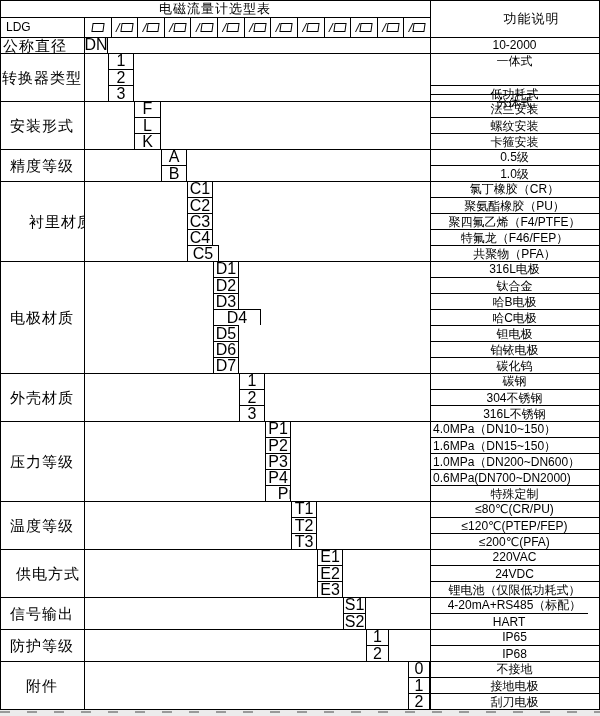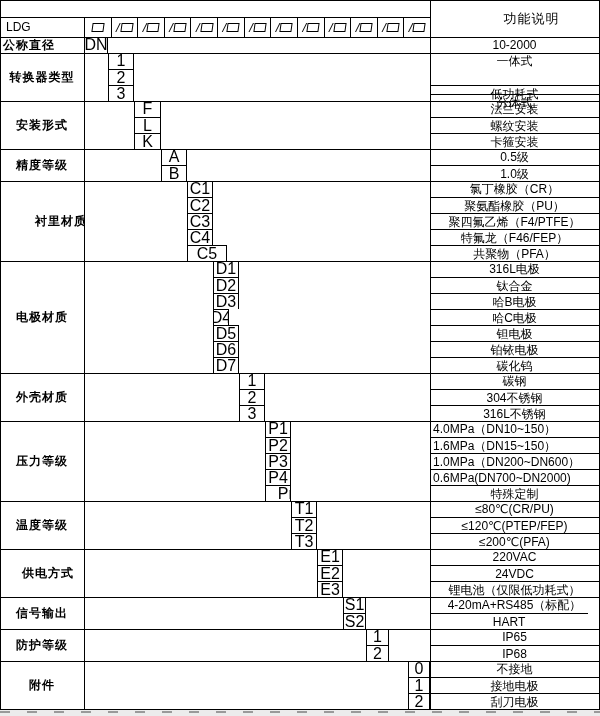--- a/index.html
+++ b/index.html
@@ -12,38 +12,39 @@
     position:absolute;box-sizing:border-box;display:flex;align-items:center;
     justify-content:center;font-size:12px;line-height:1;white-space:nowrap;overflow:hidden;
   }
   .cell.left{justify-content:flex-start;padding-left:3px;}
   .hline,.vline{position:absolute;background:#000;}
   .hline{height:1px;}
   .vline{width:1px;}
   .title-cell{font-size:13px;letter-spacing:1px;}
   .fn-cell{font-size:13px;letter-spacing:1px;}
   .code-cell{font-size:16px;}
-  .label-cell{font-size:12px;letter-spacing:1px;font-weight:bold;}
+  .label-cell{font-size:15px;letter-spacing:1px;}
   .desc-cell{font-size:12px;}
   .box{
     display:inline-block;width:12px;height:9px;border:1px solid #000;
     transform:skewX(-8deg);margin-left:1px;vertical-align:middle;box-sizing:border-box;
   }
   .slash{font-size:13px;font-style:italic;margin-right:0px;}
   .bottom-strip{
     position:absolute;left:0;top:710px;width:600px;height:6px;background:#ececec;
     background-image:repeating-linear-gradient(90deg,#9a9a9a 0 10px,#ececec 10px 27px);
     background-size:100% 2px;background-repeat:no-repeat;background-position:0 1px;
   }
 </style>
 </head>
 <body>
 
 <div class="stage">
 
+  <div class="cell title-cell" style="left:0;top:0;width:430px;height:17px;">电磁流量计选型表</div>
   <div class="cell fn-cell" style="left:430px;top:0;width:203px;height:37px;">功能说明</div>
   <div class="cell left" style="left:0;top:17px;width:84px;height:20px;padding-left:6px;">LDG</div>
   <div id="dyn">
       <div class="hline" style="left: 0px; top: 0px; width: 600px; background: rgb(0, 0, 0);"></div>
       <div class="hline" style="left: 0px; top: 17px; width: 430px; background: rgb(0, 0, 0);"></div>
       <div class="hline" style="left: 0px; top: 37px; width: 600px; background: rgb(0, 0, 0);"></div>
       <div class="hline" style="left: 0px; top: 709px; width: 600px; background: rgb(0, 0, 0);"></div>
       <div class="vline" style="left: 0px; top: 0px; height: 709px; background: rgb(0, 0, 0);"></div>
       <div class="vline" style="left: 599px; top: 0px; height: 709px; background: rgb(0, 0, 0);"></div>
       <div class="vline" style="left: 84px; top: 17px; height: 692px; background: rgb(0, 0, 0);"></div>
@@ -127,31 +128,31 @@
       <div class="hline" style="left: 0px; top: 181px; width: 600px; background: rgb(0, 0, 0);"></div>
       <div class="cell label-cell" style="left: 0px; top: 181px; width: 84px; height: 80px; padding-left: 38px;">衬里材质</div>
       <div class="cell code-cell" style="left: 187px; top: 181px; width: 26px; height: 16px; border-left: 1px solid rgb(0, 0, 0); border-right: 1px solid rgb(0, 0, 0);">C1</div>
       <div class="cell desc-cell" style="left: 430px; top: 181px; width: 169px; height: 16px;">氯丁橡胶（CR）</div>
       <div class="cell code-cell" style="left: 187px; top: 197px; width: 26px; height: 16px; border-left: 1px solid rgb(0, 0, 0); border-right: 1px solid rgb(0, 0, 0); border-top: 1px solid rgb(0, 0, 0);">C2</div>
       <div class="cell desc-cell" style="left: 430px; top: 197px; width: 169px; height: 16px; border-top: 1px solid rgb(0, 0, 0);">聚氨酯橡胶（PU）</div>
       <div class="cell code-cell" style="left: 187px; top: 213px; width: 26px; height: 16px; border-left: 1px solid rgb(0, 0, 0); border-right: 1px solid rgb(0, 0, 0); border-top: 1px solid rgb(0, 0, 0);">C3</div>
       <div class="cell desc-cell" style="left: 430px; top: 213px; width: 169px; height: 16px; border-top: 1px solid rgb(0, 0, 0);">聚四氟乙烯（F4/PTFE）</div>
       <div class="cell code-cell" style="left: 187px; top: 229px; width: 26px; height: 16px; border-left: 1px solid rgb(0, 0, 0); border-right: 1px solid rgb(0, 0, 0); border-top: 1px solid rgb(0, 0, 0);">C4</div>
       <div class="cell desc-cell" style="left: 430px; top: 229px; width: 169px; height: 16px; border-top: 1px solid rgb(0, 0, 0);">特氟龙（F46/FEP）</div>
-      <div class="cell code-cell" style="left: 187px; top: 245px; width: 40px; height: 16px; border-left: 1px solid rgb(0, 0, 0); border-right: 1px solid rgb(0, 0, 0); border-top: 1px solid rgb(0, 0, 0);">C5</div>
+      <div class="cell code-cell" style="left: 187px; top: 245px; width: 32px; height: 16px; border-left: 1px solid rgb(0, 0, 0); border-right: 1px solid rgb(0, 0, 0); border-top: 1px solid rgb(0, 0, 0);">C5</div>
       <div class="cell desc-cell" style="left: 430px; top: 245px; width: 169px; height: 16px; border-top: 1px solid rgb(0, 0, 0);">共聚物（PFA）</div>
       <div class="hline" style="left: 0px; top: 261px; width: 600px; background: rgb(0, 0, 0);"></div>
       <div class="cell label-cell" style="left: 0px; top: 261px; width: 84px; height: 112px;">电极材质</div>
       <div class="cell code-cell" style="left: 213px; top: 261px; width: 26px; height: 16px; border-left: 1px solid rgb(0, 0, 0); border-right: 1px solid rgb(0, 0, 0);">D1</div>
       <div class="cell desc-cell" style="left: 430px; top: 261px; width: 169px; height: 16px;">316L电极</div>
       <div class="cell code-cell" style="left: 213px; top: 277px; width: 26px; height: 16px; border-left: 1px solid rgb(0, 0, 0); border-right: 1px solid rgb(0, 0, 0); border-top: 1px solid rgb(0, 0, 0);">D2</div>
       <div class="cell desc-cell" style="left: 430px; top: 277px; width: 169px; height: 16px; border-top: 1px solid rgb(0, 0, 0);">钛合金</div>
       <div class="cell code-cell" style="left: 213px; top: 293px; width: 26px; height: 16px; border-left: 1px solid rgb(0, 0, 0); border-right: 1px solid rgb(0, 0, 0); border-top: 1px solid rgb(0, 0, 0);">D3</div>
       <div class="cell desc-cell" style="left: 430px; top: 293px; width: 169px; height: 16px; border-top: 1px solid rgb(0, 0, 0);">哈B电极</div>
-      <div class="cell code-cell" style="left: 213px; top: 309px; width: 16px; height: 16px; border-left: 1px solid rgb(0, 0, 0); border-right: 1px solid rgb(0, 0, 0); border-top: 1px solid rgb(0, 0, 0);">D4</div>
+      <div class="cell code-cell" style="left: 213px; top: 309px; width: 48px; height: 16px; border-left: 1px solid rgb(0, 0, 0); border-right: 1px solid rgb(0, 0, 0); border-top: 1px solid rgb(0, 0, 0);">D4</div>
       <div class="cell desc-cell" style="left: 430px; top: 309px; width: 169px; height: 16px; border-top: 1px solid rgb(0, 0, 0);">哈C电极</div>
       <div class="cell code-cell" style="left: 213px; top: 325px; width: 26px; height: 16px; border-left: 1px solid rgb(0, 0, 0); border-right: 1px solid rgb(0, 0, 0); border-top: 1px solid rgb(0, 0, 0);">D5</div>
       <div class="cell desc-cell" style="left: 430px; top: 325px; width: 169px; height: 16px; border-top: 1px solid rgb(0, 0, 0);">钽电极</div>
       <div class="cell code-cell" style="left: 213px; top: 341px; width: 26px; height: 16px; border-left: 1px solid rgb(0, 0, 0); border-right: 1px solid rgb(0, 0, 0); border-top: 1px solid rgb(0, 0, 0);">D6</div>
       <div class="cell desc-cell" style="left: 430px; top: 341px; width: 169px; height: 16px; border-top: 1px solid rgb(0, 0, 0);">铂铱电极</div>
       <div class="cell code-cell" style="left: 213px; top: 357px; width: 26px; height: 16px; border-left: 1px solid rgb(0, 0, 0); border-right: 1px solid rgb(0, 0, 0); border-top: 1px solid rgb(0, 0, 0);">D7</div>
       <div class="cell desc-cell" style="left: 430px; top: 357px; width: 169px; height: 16px; border-top: 1px solid rgb(0, 0, 0);">碳化钨</div>
       <div class="hline" style="left: 0px; top: 373px; width: 600px; background: rgb(0, 0, 0);"></div>
       <div class="cell label-cell" style="left: 0px; top: 373px; width: 84px; height: 48px;">外壳材质</div>
       <div class="cell code-cell" style="left: 239px; top: 373px; width: 26px; height: 16px; border-left: 1px solid rgb(0, 0, 0); border-right: 1px solid rgb(0, 0, 0);">1</div>

